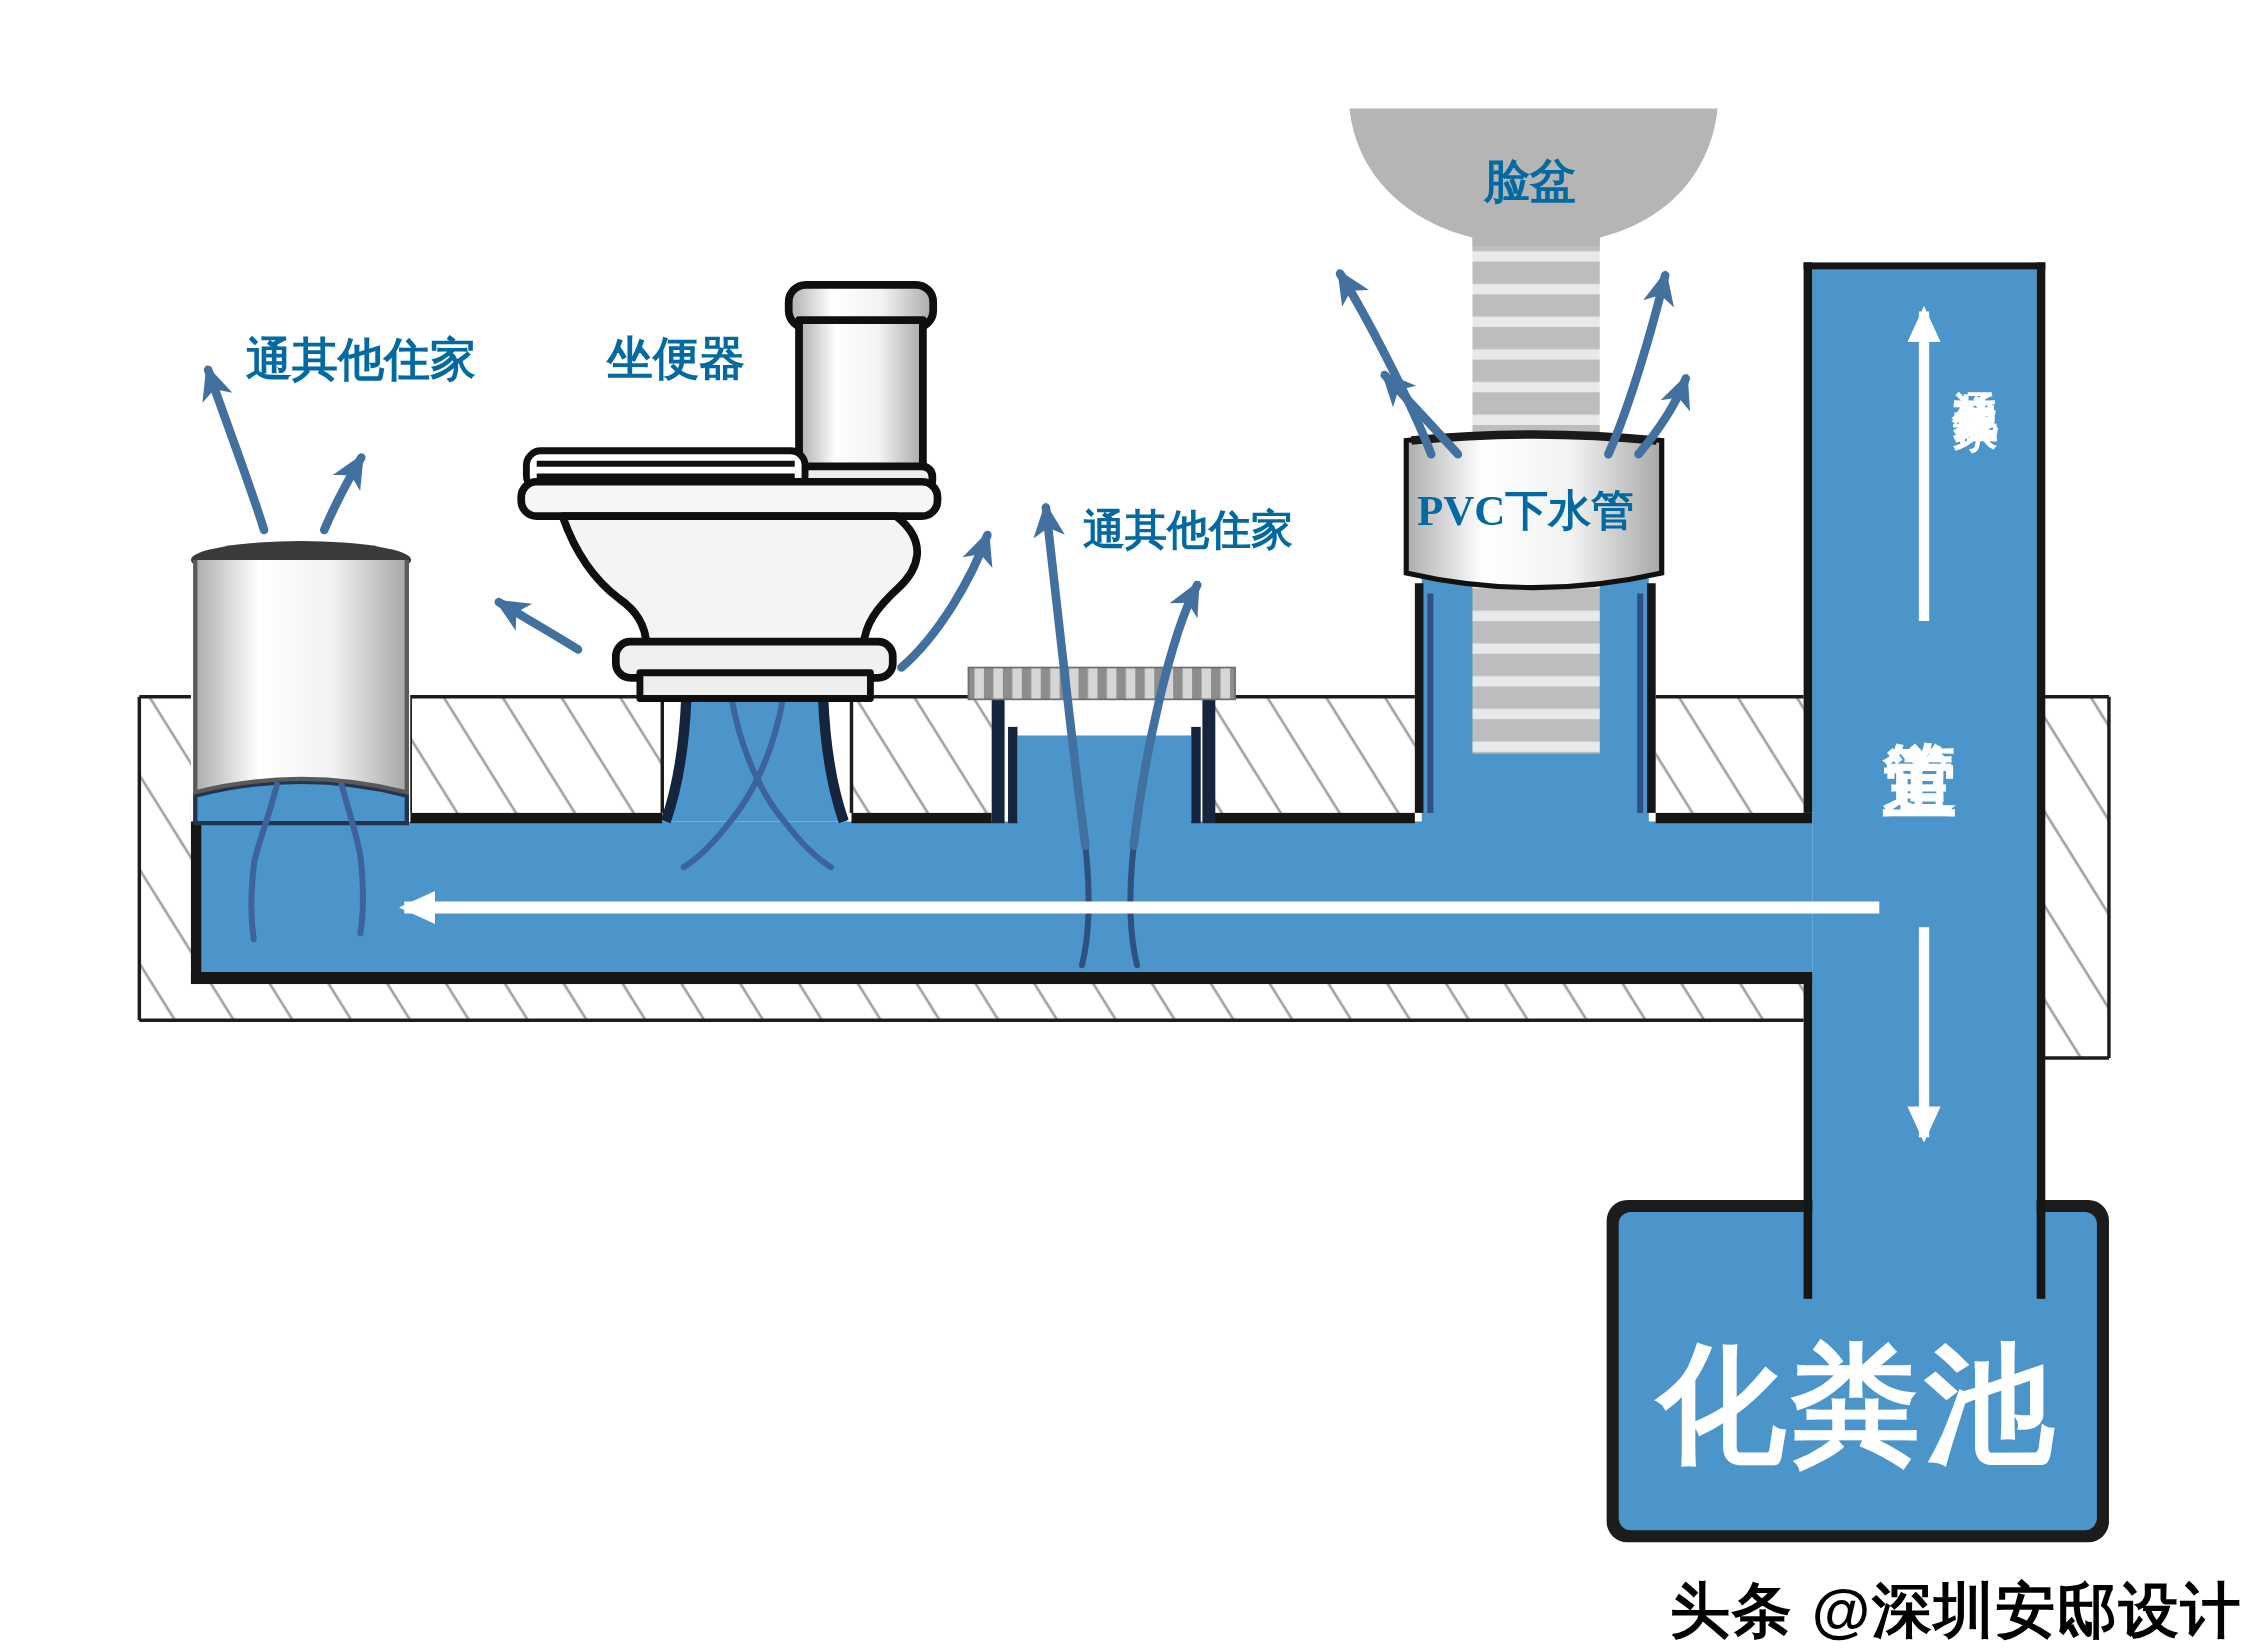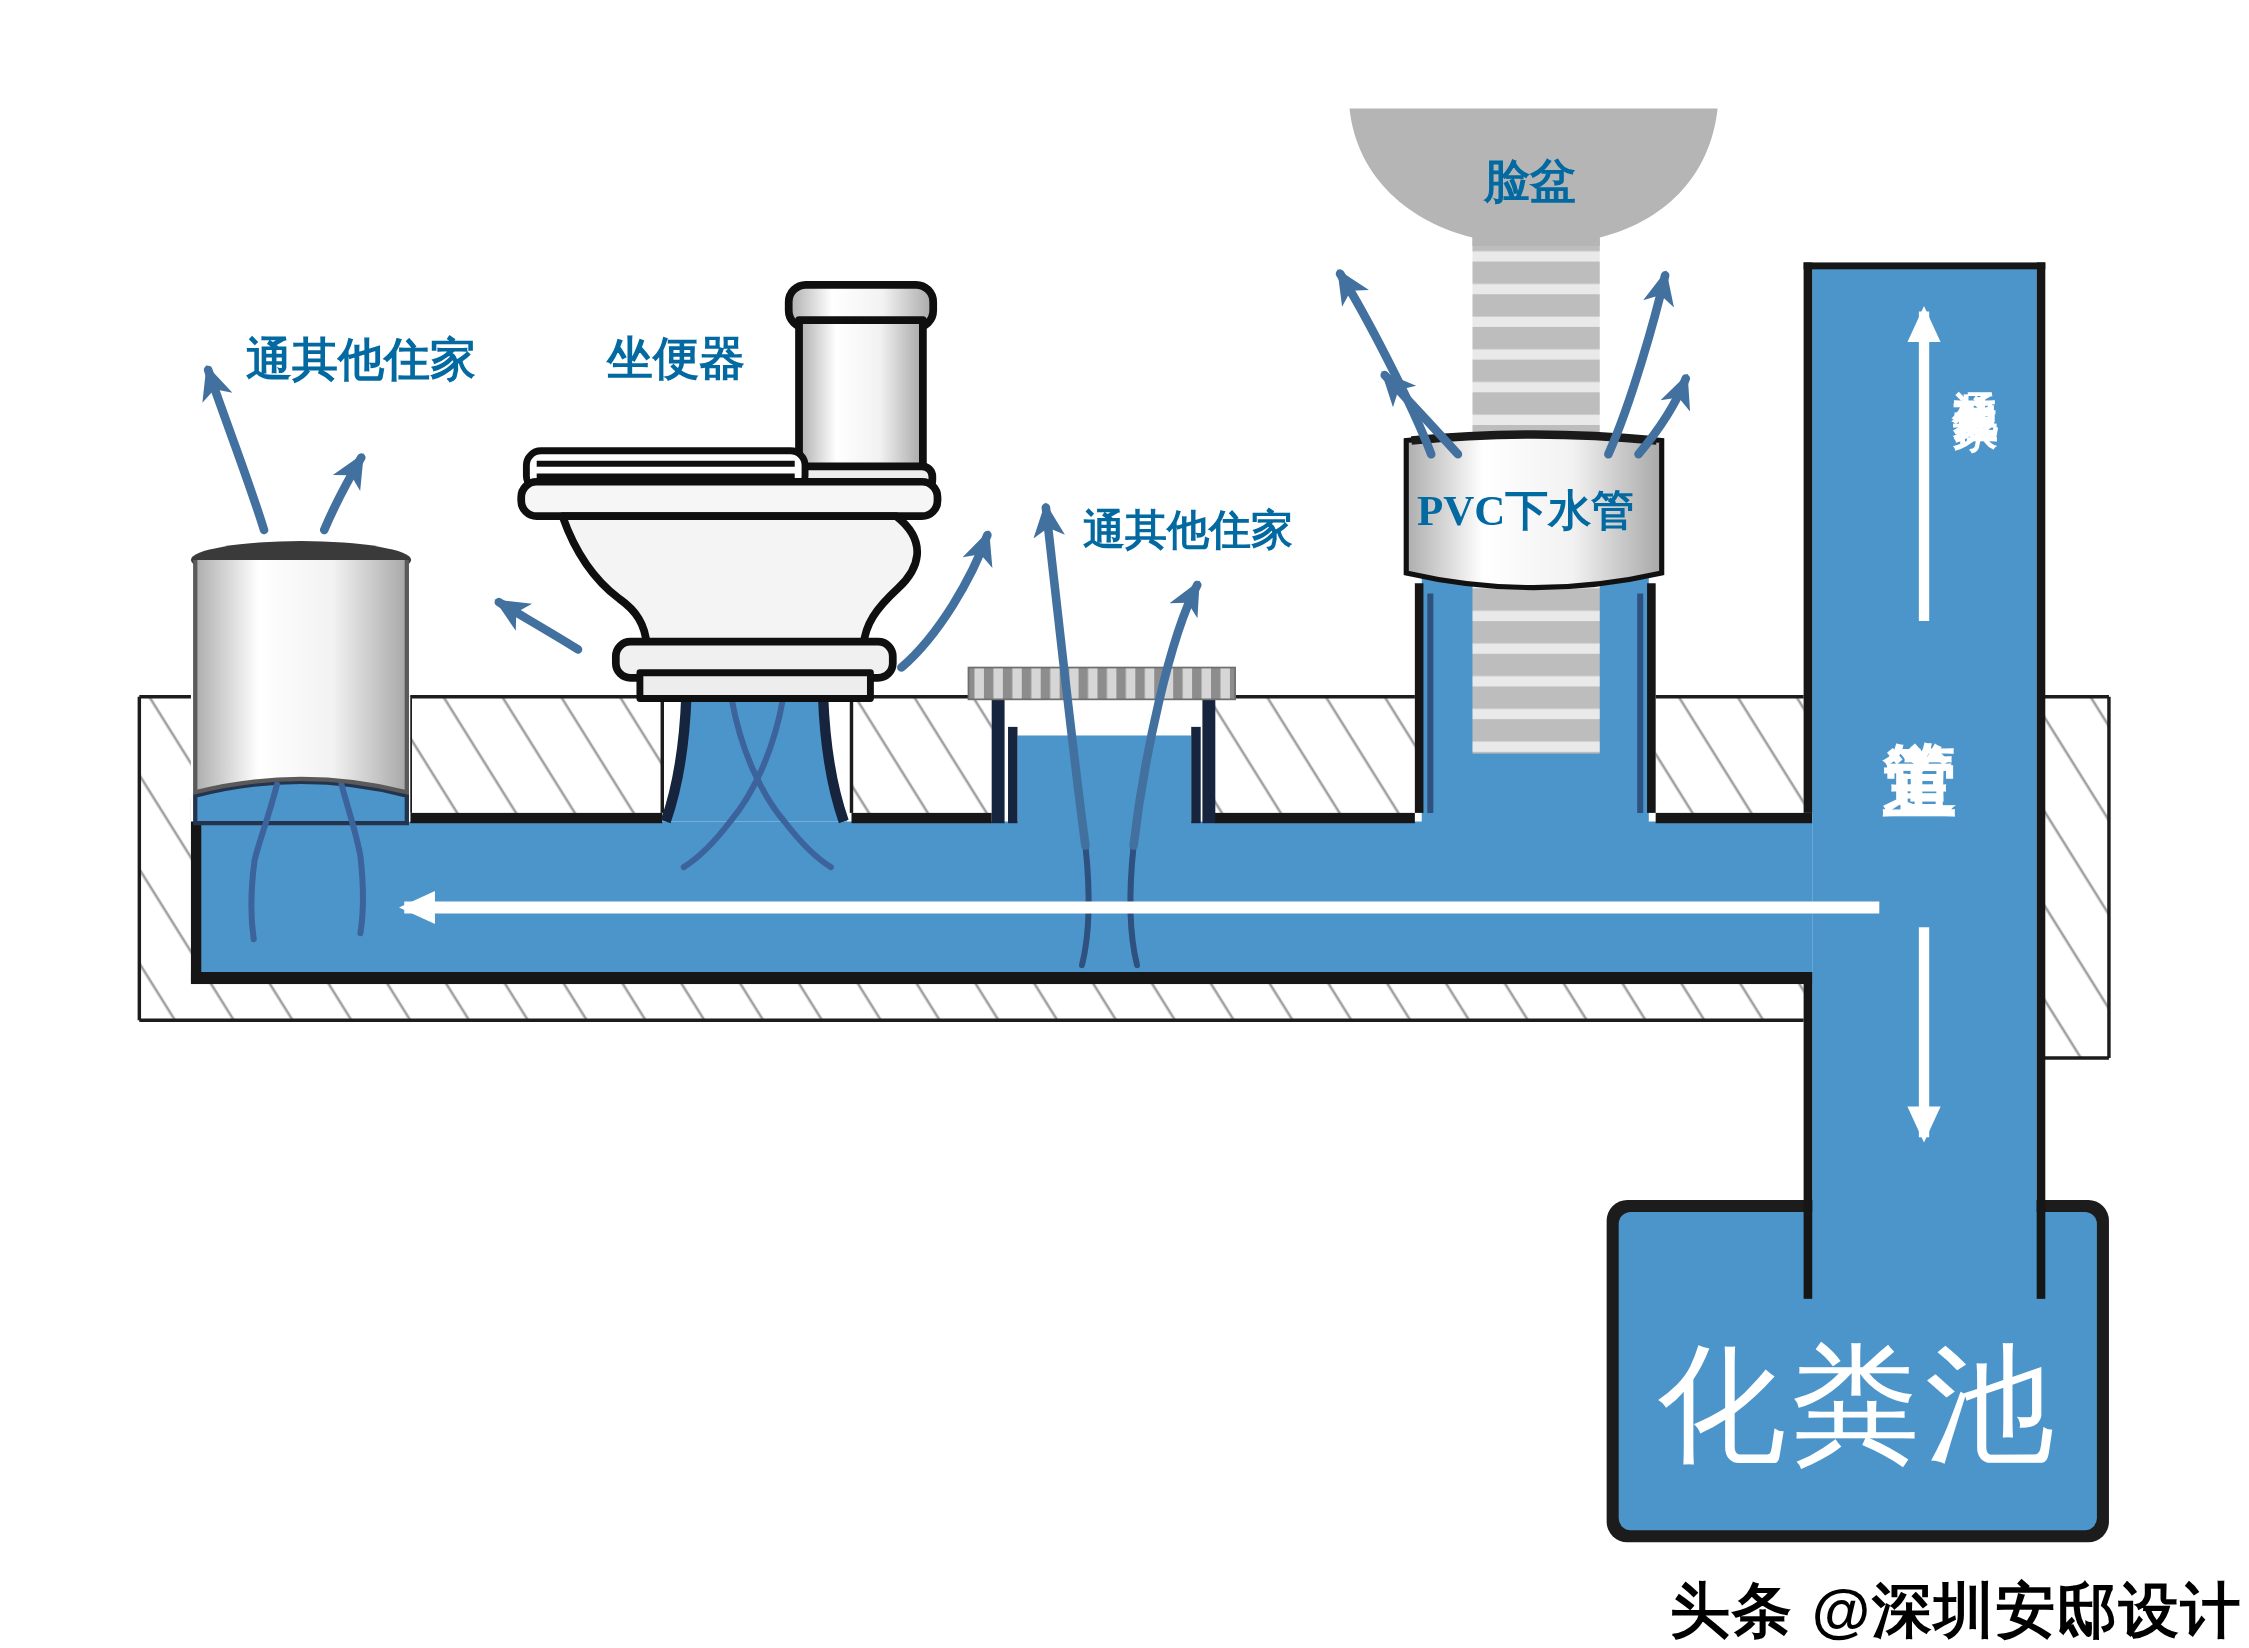--- a/index.html
+++ b/index.html
@@ -21,21 +21,21 @@
     left:1952px;top:354px;font-size:45px;color:#fff;
     writing-mode:vertical-rl;text-orientation:upright;
     letter-spacing:3.4px;line-height:1.05;font-weight:600;
   }
   .lbl-main-pipe{
     left:1885px;top:683px;font-size:74px;color:#fff;font-weight:700;
     writing-mode:vertical-rl;text-orientation:upright;line-height:0.95;
   }
   .lbl-septic{
     left:1619px;top:1319px;width:478px;text-align:center;
-    font-size:129px;font-weight:400;color:#fff;letter-spacing:5.2px;
+    font-size:129px;font-weight:700;color:#fff;letter-spacing:5.2px;
   }
   .lbl-watermark{
     left:1670px;top:1541px;font-size:60px;font-weight:700;color:#000;
     text-shadow:-4.3px -4.3px 0 #ffffff, -1.7px -1.7px 0 #ffffff;
     letter-spacing:1.7px;
     margin-top:30px;
   }
 </style>
 </head>
 <body>

